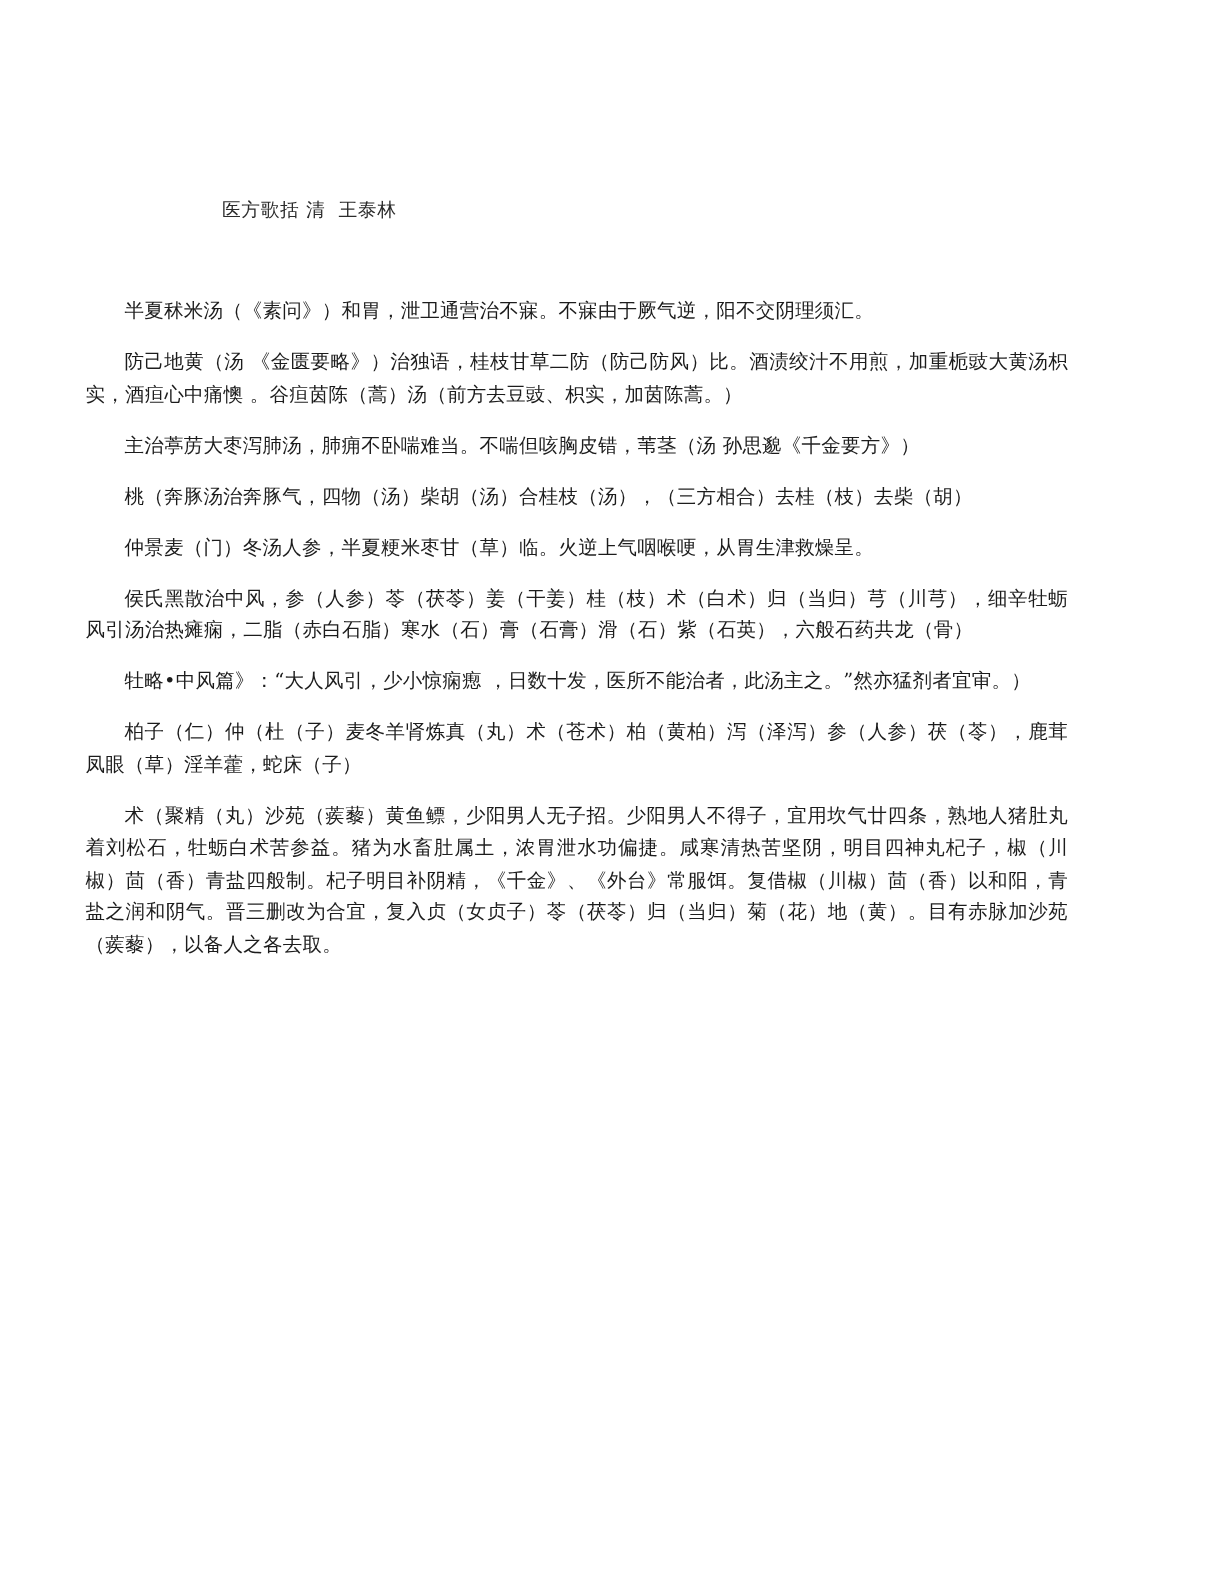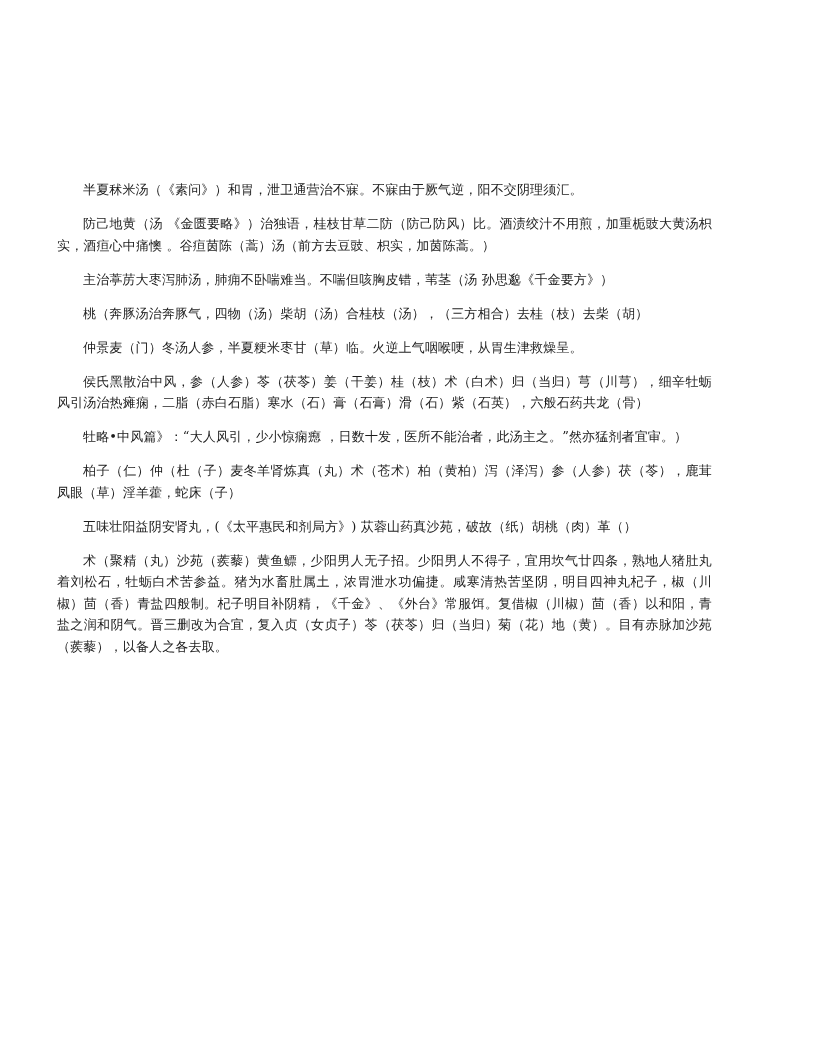--- a/index.html
+++ b/index.html
@@ -54,28 +54,28 @@
   .para:last-child {
     margin-bottom: 0;
   }
 </style>
 </head>
 <body>
 
 <div class="page">
   <div class="content">
 
+    <div class="doc-title">医方歌括 清  王泰林</div>
 
     <div class="title-gap"></div>
 
     <p class="para">半夏秫米汤（《素问》）和胃，泄卫通营治不寐。不寐由于厥气逆，阳不交阴理须汇。</p>
     <p class="para">防己地黄（汤 《金匮要略》）治独语，桂枝甘草二防（防己防风）比。酒渍绞汁不用煎，加重栀豉大黄汤枳实，酒疸心中痛懊 。谷疸茵陈（蒿）汤（前方去豆豉、枳实，加茵陈蒿。）</p>
     <p class="para">主治葶苈大枣泻肺汤，肺痈不卧喘难当。不喘但咳胸皮错，苇茎（汤 孙思邈《千金要方》）</p>
     <p class="para">桃（奔豚汤治奔豚气，四物（汤）柴胡（汤）合桂枝（汤），（三方相合）去桂（枝）去柴（胡）</p>
     <p class="para">仲景麦（门）冬汤人参，半夏粳米枣甘（草）临。火逆上气咽喉哽，从胃生津救燥呈。</p>
     <p class="para">侯氏黑散治中风，参（人参）苓（茯苓）姜（干姜）桂（枝）术（白术）归（当归）芎（川芎），细辛牡蛎风引汤治热瘫痫，二脂（赤白石脂）寒水（石）膏（石膏）滑（石）紫（石英），六般石药共龙（骨）</p>
     <p class="para">牡略•中风篇》：“大人风引，少小惊痫瘛 ，日数十发，医所不能治者，此汤主之。”然亦猛剂者宜审。）</p>
     <p class="para">柏子（仁）仲（杜（子）麦冬羊肾炼真（丸）术（苍术）柏（黄柏）泻（泽泻）参（人参）茯（苓），鹿茸凤眼（草）淫羊藿，蛇床（子）</p>
-    <p class="para">五味壮阳益阴安肾丸，(《太平惠民和剂局方》) 苁蓉山药真沙苑，破故（纸）胡桃（肉）革（）</p>
     <p class="para">术（聚精（丸）沙苑（蒺藜）黄鱼鳔，少阳男人无子招。少阳男人不得子，宜用坎气廿四条，熟地人猪肚丸着刘松石，牡蛎白术苦参益。猪为水畜肚属土，浓胃泄水功偏捷。咸寒清热苦坚阴，明目四神丸杞子，椒（川椒）茴（香）青盐四般制。杞子明目补阴精，《千金》、《外台》常服饵。复借椒（川椒）茴（香）以和阳，青盐之润和阴气。晋三删改为合宜，复入贞（女贞子）苓（茯苓）归（当归）菊（花）地（黄）。目有赤脉加沙苑（蒺藜），以备人之各去取。</p>
 
   </div>
 </div>
 
 </body></html>

